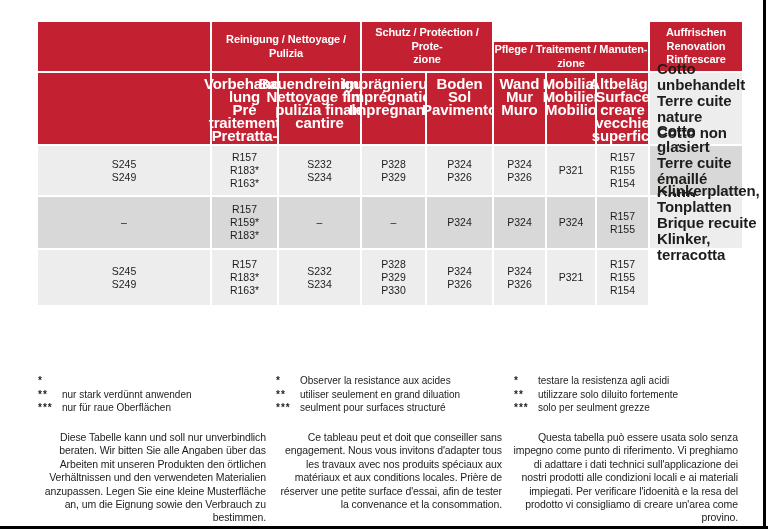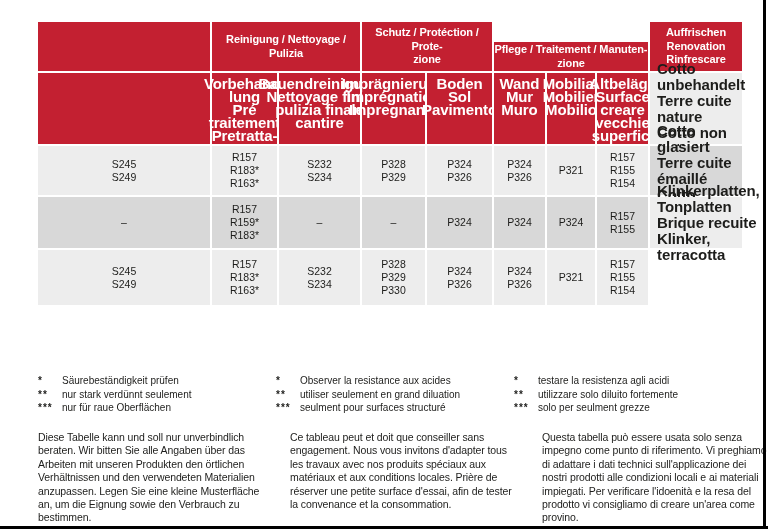--- a/index.html
+++ b/index.html
@@ -53,21 +53,21 @@
     position:absolute;left:38px;top:374px;width:704px;
     display:grid;grid-template-columns:228px 228px 228px;gap:10px;
   }
   .fnrow{display:flex;font-size:10px;line-height:13.5px;}
   .fnm{width:24px;flex:0 0 24px;font-weight:bold;letter-spacing:1px;}
   .fnt{flex:1;}
 
   
   .paras{
     position:absolute;left:38px;top:431px;width:704px;
-    display:grid;grid-template-columns:228px 228px 228px;gap:24px;
+    display:grid;grid-template-columns:228px 228px 228px;gap:8px;text-align:right;
   }
   .paras p{margin:0;font-size:10.5px;line-height:13.4px;letter-spacing:-0.1px;}
 </style>
 </head>
 <body>
 
 <div class="page">
 
   <div class="ptable">
 
@@ -163,25 +163,24 @@
     <div class="cell light data">P321</div>
     <div class="cell light data">R157
 R155
 R154</div>
   </div>
 
   <div class="footnotes">
     <div>
       <div class="fnrow">
         <span class="fnm">*</span>
-        <span class="fnt">Säurebeständigkeit prüfen</span>
       </div>
       <div class="fnrow">
         <span class="fnm">**</span>
-        <span class="fnt">nur stark verdünnt seulement</span>
+        <span class="fnt">nur stark verdünnt anwenden</span>
       </div>
       <div class="fnrow">
         <span class="fnm">***</span>
         <span class="fnt">nur für raue Oberflächen</span>
       </div>
     </div>
     <div>
       <div class="fnrow">
         <span class="fnm">*</span>
         <span class="fnt">Observer la resistance aux acides</span>

